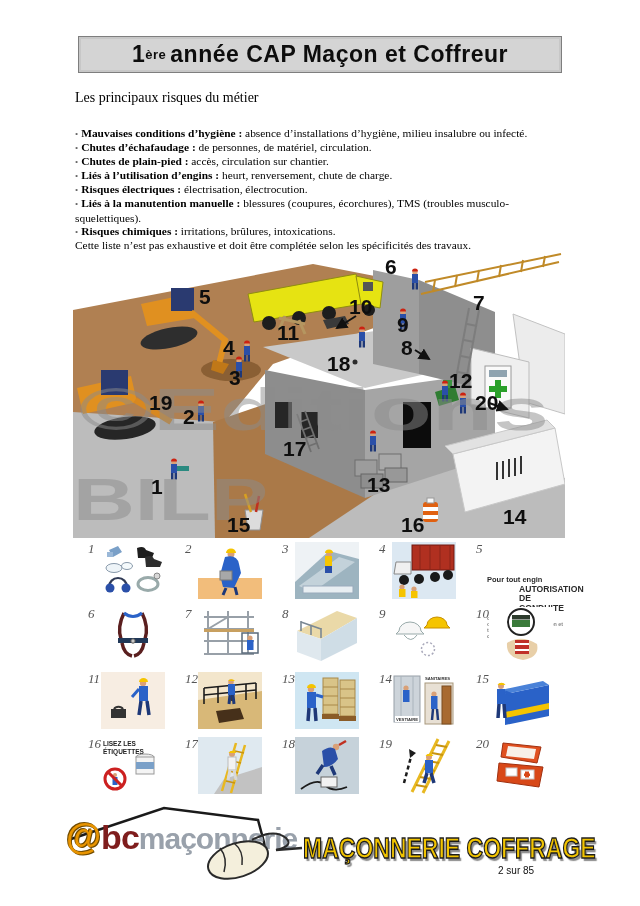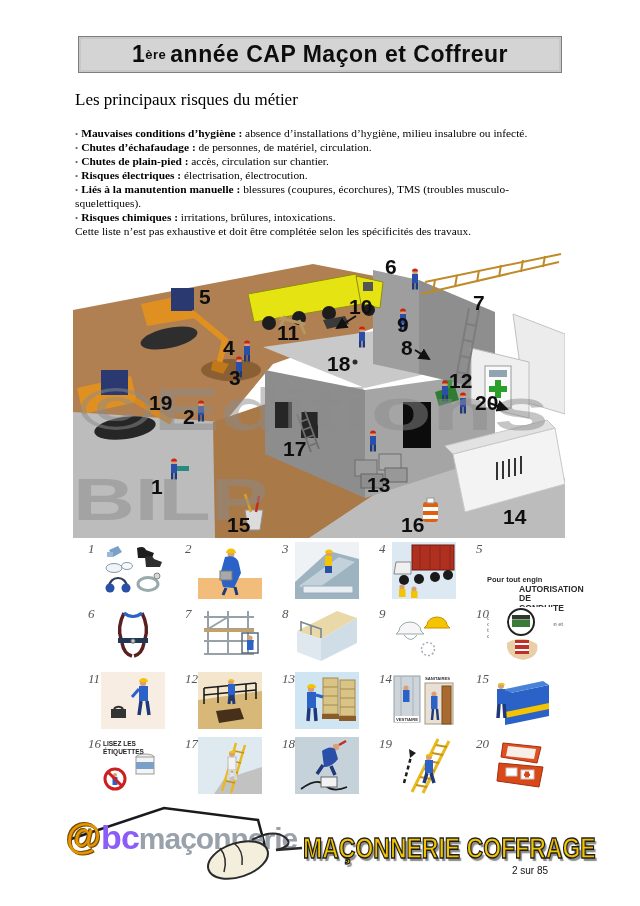--- a/index.html
+++ b/index.html
@@ -6,21 +6,21 @@
   #page{position:relative;width:640px;height:906px;background:#ffffff;overflow:hidden;
         font-family:"Liberation Sans",sans-serif;color:#000;}
   
   .title-box{position:absolute;left:78px;top:36px;width:482px;height:35px;
     background:#d4d4d4;border:1px solid #7e7e7e;box-shadow:inset 0 0 0 2px #c7c7c7;
     display:flex;align-items:center;justify-content:center;
     font-weight:bold;font-size:23px;letter-spacing:0.5px;color:#0d0d0d;}
   .title-box sup{font-size:13px;margin-right:4px;}
   
   .heading{position:absolute;left:75px;top:90px;font-family:"Liberation Serif",serif;
-    font-size:17px;color:#000;}
+    font-size:14px;color:#000;}
   .risks{position:absolute;left:75px;top:127px;width:494px;
     font-family:"Liberation Serif",serif;font-size:11.4px;line-height:13.1px;color:#000;}
   .risk-line .bullet{color:#666;font-size:9px;margin-right:3px;}
   .risk-line b{font-weight:bold;}
   .closing{margin-top:0;}
   
   .site-wrap{position:absolute;left:73px;top:252px;width:492px;height:286px;}
   .site-wrap svg{display:block;}
   
   .grid{position:absolute;left:88px;top:541px;width:486px;height:264px;}
@@ -30,46 +30,47 @@
   .cell-img{position:absolute;left:13px;top:1px;width:64px;height:57px;}
   .permit{position:absolute;left:11px;top:2px;width:86px;color:#2b2b2b;}
   .permit .l1{font-size:7.5px;font-weight:bold;line-height:8.5px;margin-top:33px;}
   .permit .l2{font-size:8.6px;font-weight:bold;line-height:9.5px;margin-left:32px;}
   .permit .sm{font-size:5.4px;line-height:6px;color:#8a8a8a;margin-top:2px;font-weight:bold;}
   
   .logo{position:absolute;left:62px;top:800px;width:260px;height:88px;}
   .logo-roof{position:absolute;left:0;top:0;}
   .logo-text{position:absolute;left:4px;top:16px;white-space:nowrap;font-weight:bold;}
   .logo-at{font-size:36px;color:#e89400;text-shadow:-1px -1px 0 #6f4a00,1px 1px 0 #6f4a00;}
-  .logo-bc{font-size:34px;color:#8b5cf6;letter-spacing:-1px;text-align:right;}
+  .logo-bc{font-size:34px;color:#7f1d1d;letter-spacing:-1px;text-align:right;}
   .logo-name{font-size:30px;color:#99a1ab;letter-spacing:-1px;}
   .mouse{position:absolute;left:190px;top:826px;}
   .banner{position:absolute;left:303px;top:831px;font-size:23px;font-weight:bold;
     color:#f2c400;-webkit-text-stroke:1.1px #1c1c1c;text-shadow:2px 2px 1px #8a8a8a;
     transform:scaleY(1.3);transform-origin:left top;white-space:nowrap;letter-spacing:0px;}
-  .page-num{position:absolute;left:498px;top:865px;width:64px;text-align:center;
+  .page-num{position:absolute;left:498px;top:865px;width:64px;text-align:left;
     font-size:10px;color:#111;}
 </style>
 </head>
 <body>
 
 <div id="page">
 
   <div class="title-box">
     <span>1</span>
       <sup>ère</sup>
       <span> année CAP Maçon et Coffreur</span>
   </div>
 
   <div class="heading">Les principaux risques du métier</div>
 
   <div class="risks">
       <div class="risk-line"><span class="bullet">•</span><b>Mauvaises conditions d’hygiène : </b><span>absence d’installations d’hygiène, milieu insalubre ou infecté.</span></div>
       <div class="risk-line"><span class="bullet">•</span><b>Chutes d’échafaudage : </b><span>de personnes, de matériel, circulation.</span></div>
       <div class="risk-line"><span class="bullet">•</span><b>Chutes de plain-pied : </b><span>accès, circulation sur chantier.</span></div>
+      <div class="risk-line"><span class="bullet">•</span><b>Liés à l’utilisation d’engins : </b><span>heurt, renversement, chute de charge.</span></div>
       <div class="risk-line"><span class="bullet">•</span><b>Risques électriques : </b><span>électrisation, électrocution.</span></div>
       <div class="risk-line"><span class="bullet">•</span><b>Liés à la manutention manuelle : </b><span>blessures (coupures, écorchures), TMS (troubles musculo-squelettiques).</span></div>
       <div class="risk-line"><span class="bullet">•</span><b>Risques chimiques : </b><span>irritations, brûlures, intoxications.</span></div>
       <div class="closing">Cette liste n’est pas exhaustive et doit être complétée selon les spécificités des travaux.</div>
     </div>
 
   <div class="site-wrap">
     <svg width="492" height="286" viewBox="0 0 492 286">
       <defs>
         <marker id="ah" markerWidth="7" markerHeight="7" refX="5" refY="3" orient="auto">

